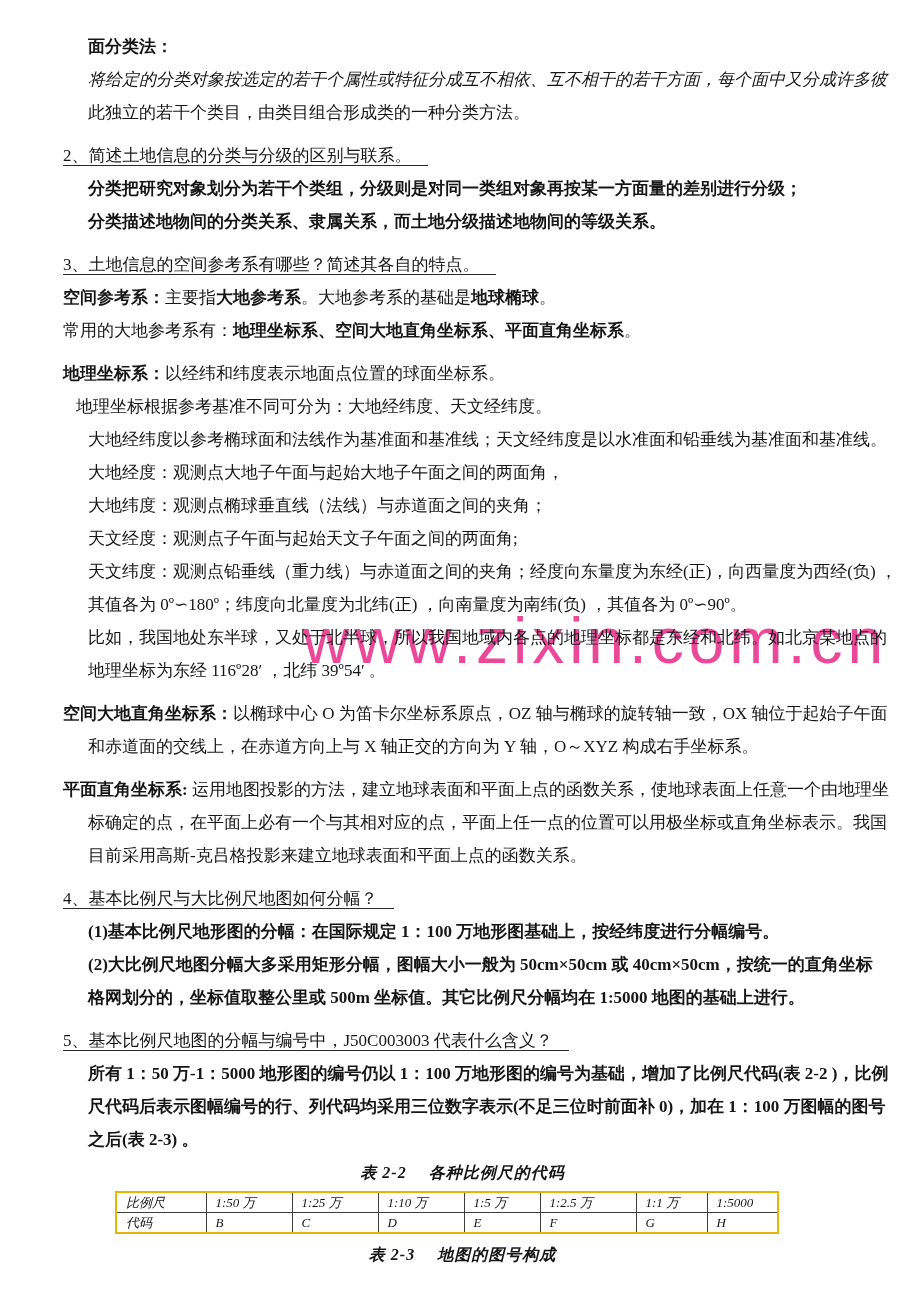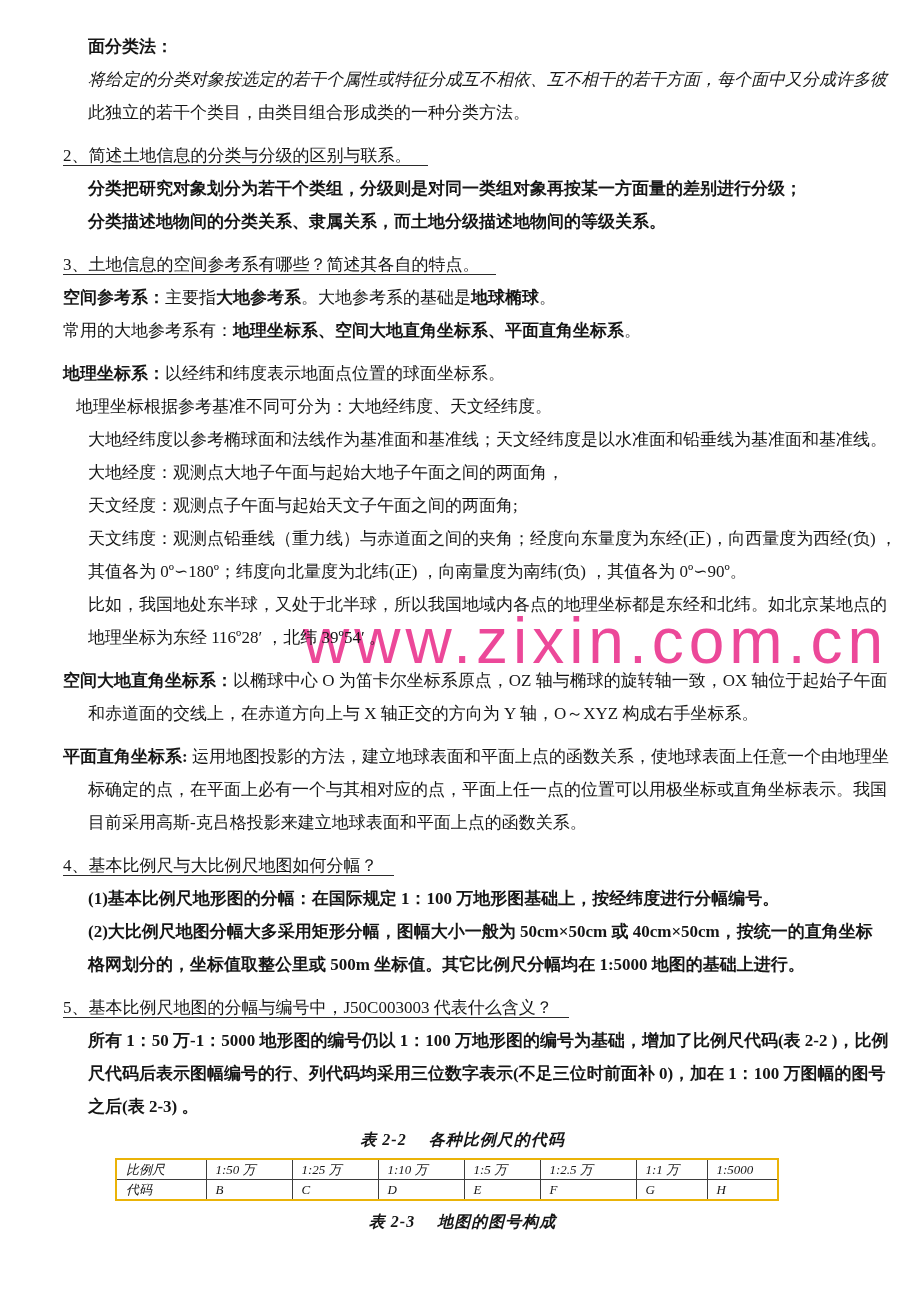--- a/index.html
+++ b/index.html
@@ -90,20 +90,21 @@
       <div class="block">
         <div class="line" style="padding-left: 0px;"><span class="u">3、土地信息的空间参考系有哪些？简述其各自的特点。</span></div>
         <div class="line" style="padding-left: 0px;"><span class="b ">空间参考系：</span><span class="">主要指</span><span class="b ">大地参考系</span><span class="">。大地参考系的基础是</span><span class="b ">地球椭球</span><span class="">。</span></div>
         <div class="line" style="padding-left: 0px;"><span class="">常用的大地参考系有：</span><span class="b ">地理坐标系、空间大地直角坐标系、平面直角坐标系</span><span class="">。</span></div>
       </div>
       <div class="block">
         <div class="line" style="padding-left: 0px;"><span class="b ">地理坐标系：</span><span class="">以经纬和纬度表示地面点位置的球面坐标系。</span></div>
         <div class="line" style="padding-left: 13px;"><span class="">地理坐标根据参考基准不同可分为：大地经纬度、天文经纬度。</span></div>
         <div class="line" style="padding-left: 25px;"><span class="">大地经纬度以参考椭球面和法线作为基准面和基准线；天文经纬度是以水准面和铅垂线为基准面和基准线。</span></div>
         <div class="line" style="padding-left: 25px;"><span class="">大地经度：观测点大地子午面与起始大地子午面之间的两面角，</span></div>
+        <div class="line" style="padding-left: 25px;"><span class="">大地纬度：观测点椭球垂直线（法线）与赤道面之间的夹角；</span></div>
         <div class="line" style="padding-left: 25px;"><span class="">天文经度：观测点子午面与起始天文子午面之间的两面角;</span></div>
         <div class="line" style="padding-left: 25px;"><span class="">天文纬度：观测点铅垂线（重力线）与赤道面之间的夹角；经度向东量度为东经(正)，向西量度为西经(负) ，</span></div>
         <div class="line" style="padding-left: 25px;"><span class="">其值各为 0º∽180º；纬度向北量度为北纬(正) ，向南量度为南纬(负) ，其值各为 0º∽90º。</span></div>
         <div class="line" style="padding-left: 25px; text-align: right;"><span class="">比如，我国地处东半球，又处于北半球，所以我国地域内各点的地理坐标都是东经和北纬。如北京某地点的</span></div>
         <div class="line" style="padding-left: 25px;"><span class="">地理坐标为东经 116º28′ ，北纬 39º54′ 。</span></div>
       </div>
       <div class="block">
         <div class="line" style="padding-left: 0px;"><span class="b ">空间大地直角坐标系：</span><span class="">以椭球中心 O 为笛卡尔坐标系原点，OZ 轴与椭球的旋转轴一致，OX 轴位于起始子午面</span></div>
         <div class="line" style="padding-left: 25px;"><span class="">和赤道面的交线上，在赤道方向上与 X 轴正交的方向为 Y 轴，O～XYZ 构成右手坐标系。</span></div>
       </div>

